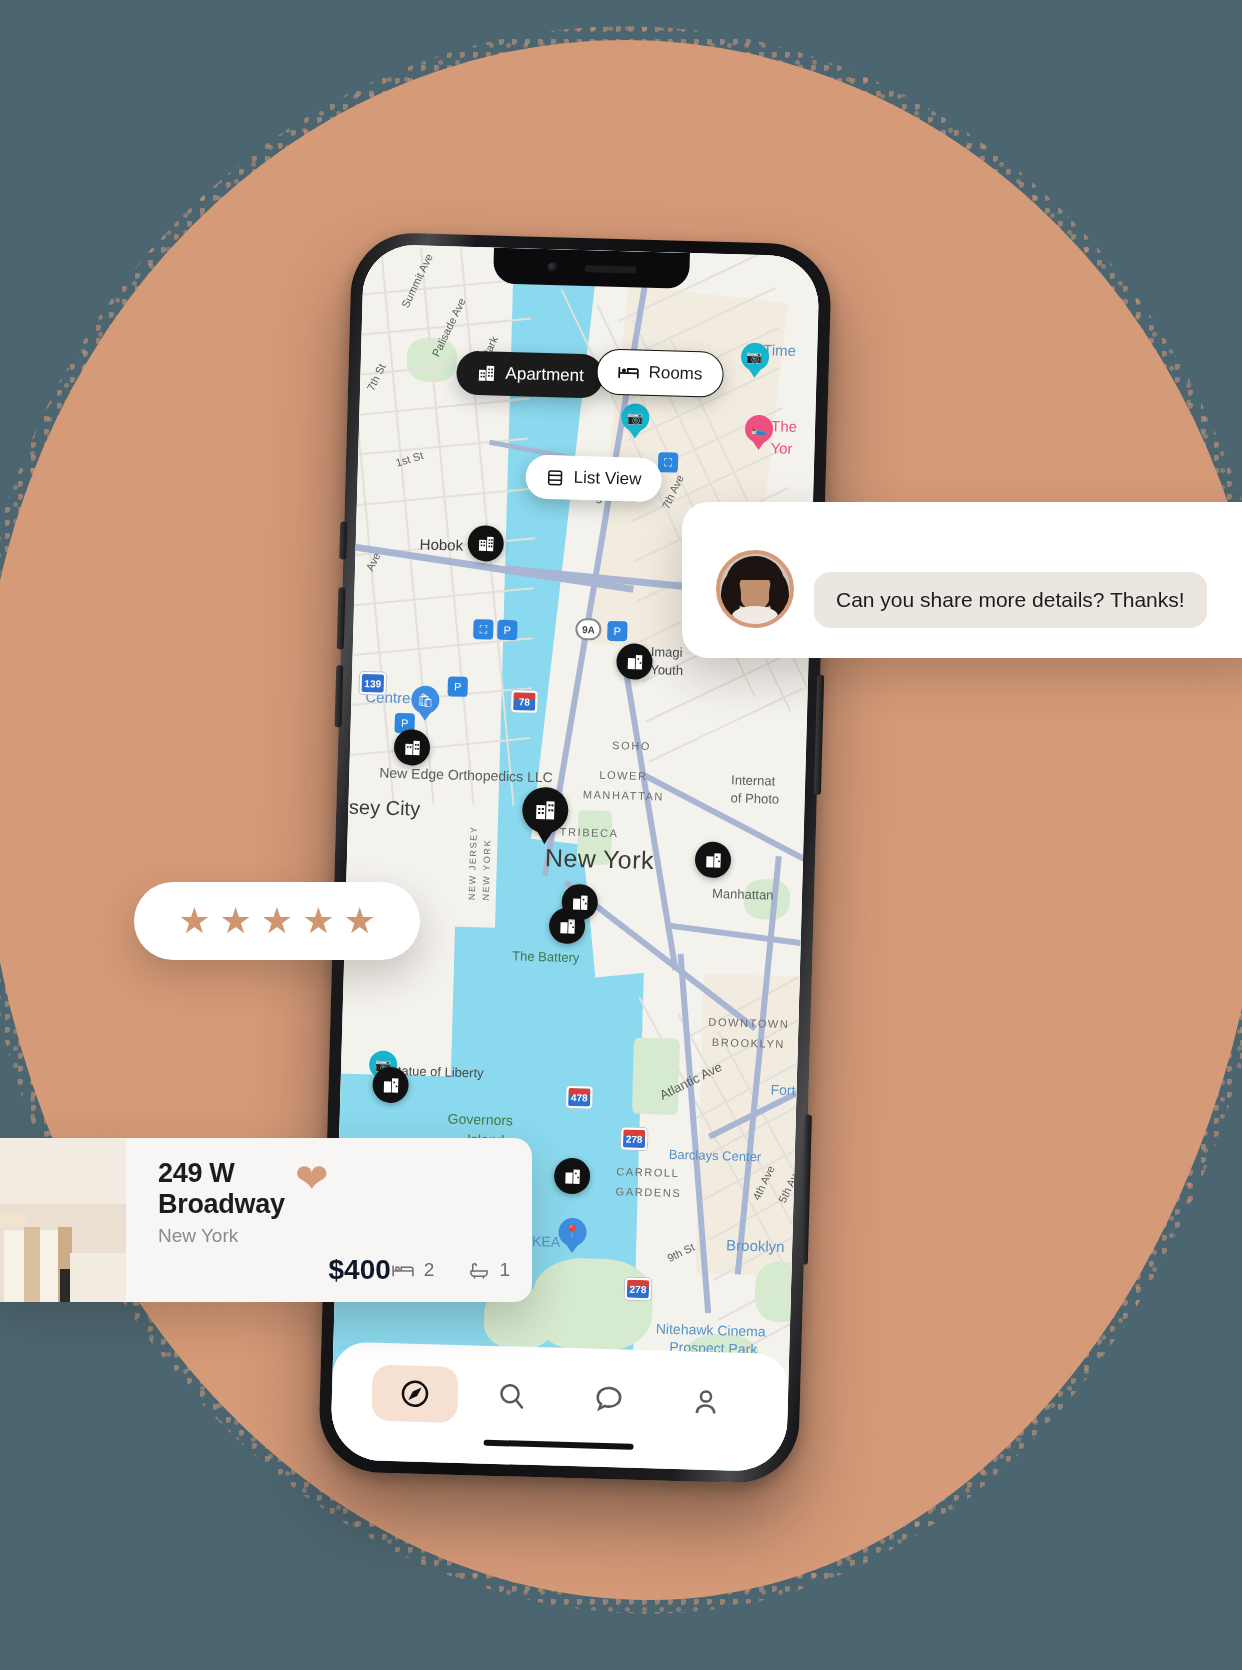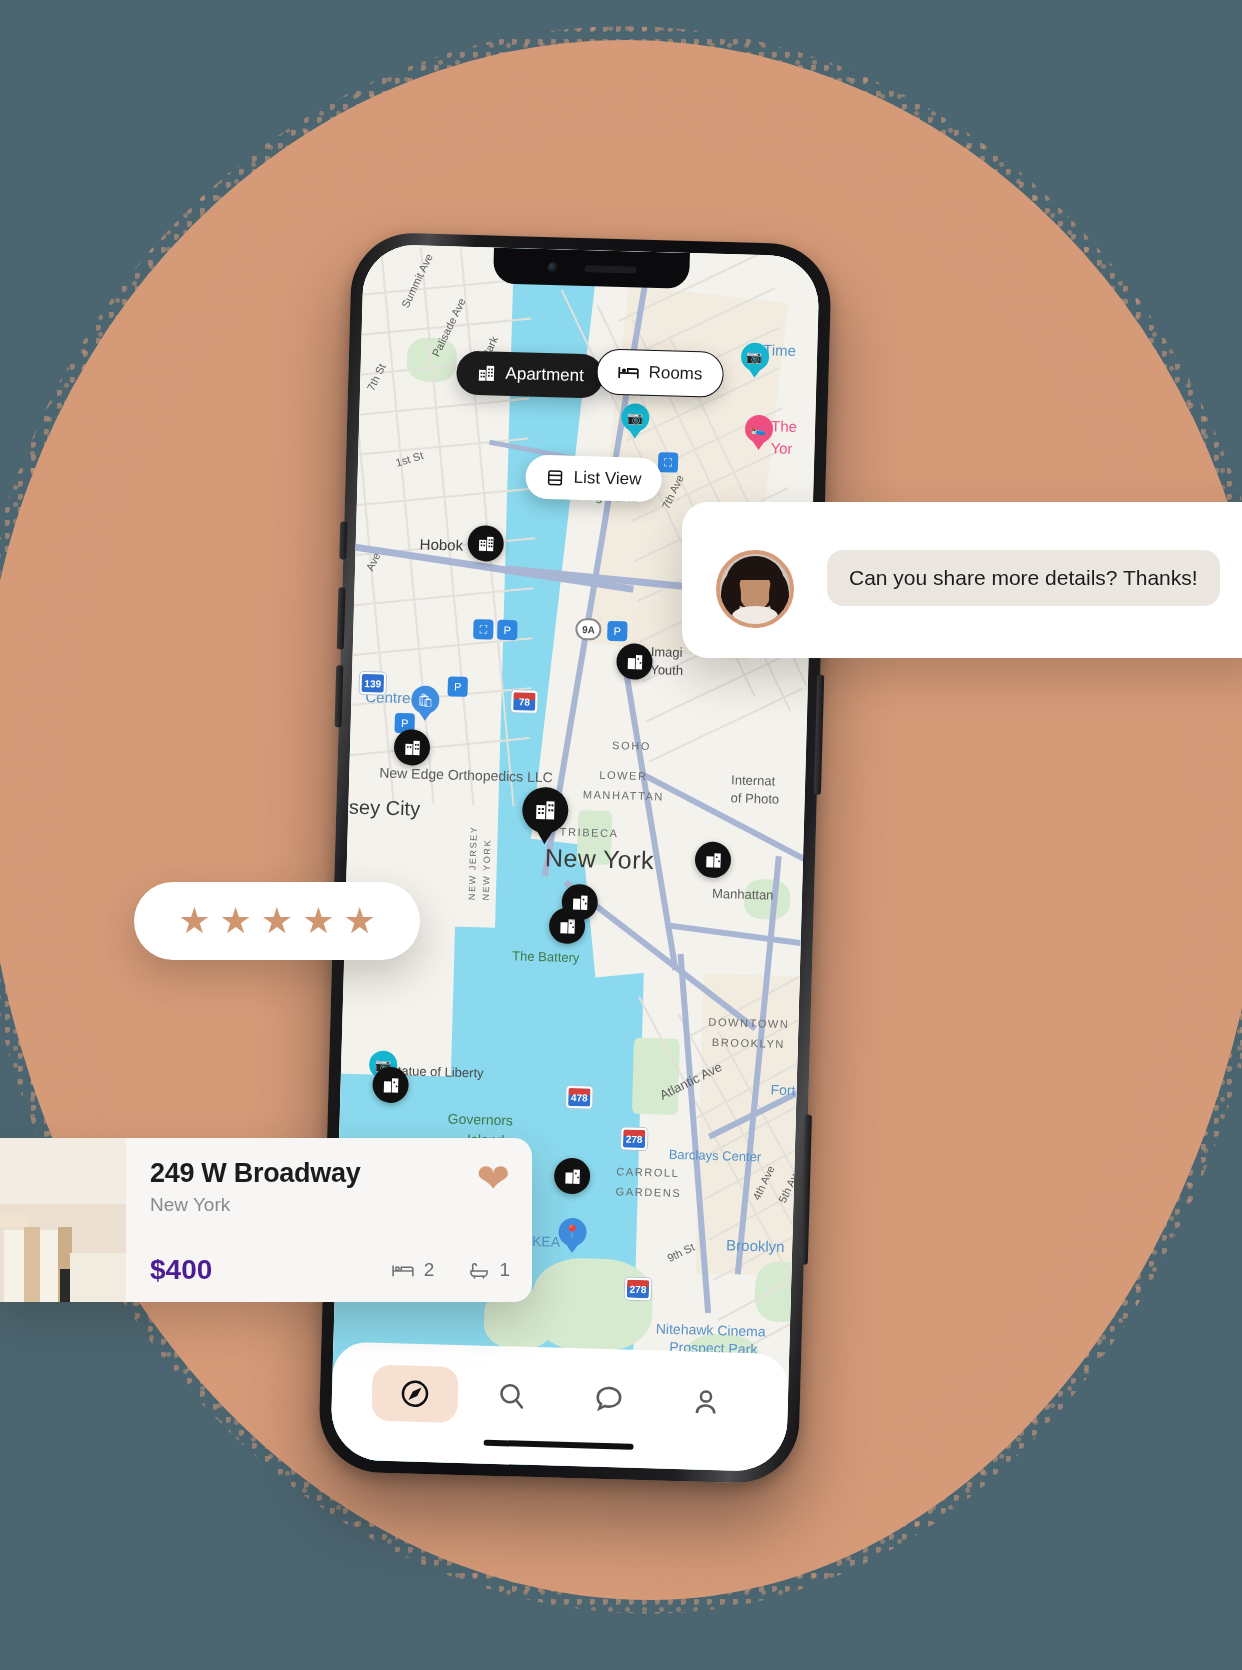--- a/index.html
+++ b/index.html
@@ -157,21 +157,21 @@
     position:absolute; left:682px; top:502px; width:580px;
     background:#fff; border-radius:26px 0 0 26px;
     box-shadow:0 18px 44px rgba(40,30,25,.22);
     padding:36px 34px 30px 34px; z-index:60;
   }
   .bubble{
     background:#ece6e0; color:#1c1c1c; border-radius:16px;
     padding:13px 22px; font-size:21px; line-height:1.45; display:inline-block;
   }
   #chat-row1{ display:flex; justify-content:flex-start; padding-left:108px; }
-  #chat-row2{ display:flex; align-items:flex-start; gap:33px; margin-top:12px; }
+  #chat-row2{ display:flex; align-items:flex-end; gap:20px; margin-top:12px; }
   #chat-avatar{
     width:78px;height:78px;border-radius:50%; flex:none;
     border:4px solid #d59a78; overflow:hidden; position:relative;
     background:#cfc6be;
   }
   #chat-avatar .hair{position:absolute;left:6px;top:2px;width:58px;height:52px;border-radius:50% 50% 42% 42%;background:#1d1411;}
   #chat-avatar .face{position:absolute;left:19px;top:17px;width:32px;height:40px;border-radius:46% 46% 52% 52%;background:#c08f6d;}
   #chat-avatar .hair2{position:absolute;left:1px;top:20px;width:20px;height:44px;border-radius:50%;background:#1d1411;}
   #chat-avatar .hair3{position:absolute;right:1px;top:20px;width:20px;height:44px;border-radius:50%;background:#1d1411;}
   #chat-avatar .body{position:absolute;left:12px;bottom:-2px;width:46px;height:20px;border-radius:50% 50% 0 0;background:#efeae4;}
@@ -196,25 +196,25 @@
     background:linear-gradient(160deg,#efe6da 0%,#e4d5c3 45%,#d9c6ae 100%);
   }
   #prop-thumb .ceil{position:absolute;left:0;top:0;width:100%;height:46%;background:#f3ece2;}
   #prop-thumb .wall{position:absolute;left:0;top:40%;width:100%;height:60%;background:#eadfd0;}
   #prop-thumb .win{position:absolute;left:8px;top:56%;width:54px;height:44%;background:#f7f2e8;}
   #prop-thumb .curtain{position:absolute;left:28px;top:54%;width:16px;height:46%;background:#d9bf9b;}
   #prop-thumb .curtain2{position:absolute;left:62px;top:54%;width:14px;height:46%;background:#cbae88;}
   #prop-thumb .lamp{position:absolute;left:2px;top:46%;width:30px;height:14px;border-radius:50% 50% 0 0;background:#f0e3d0;}
   #prop-thumb .bed{position:absolute;left:74px;bottom:0;width:56px;height:30%;background:#f2ebdf;}
   #prop-thumb .dark{position:absolute;left:64px;bottom:0;width:12px;height:20%;background:#2b2a28;}
-  #prop-body{ flex:1; padding:20px 22px 16px 24px; display:flex; flex-direction:column;justify-content:space-between; }
+  #prop-body{ flex:1; padding:20px 22px 16px 32px; display:flex; flex-direction:row;justify-content:space-between; }
   #prop-title{ font-size:27px; font-weight:bold; color:#1c1c1c; letter-spacing:-.3px; }
   #prop-sub{ font-size:19px; color:#8a8a8a; margin-top:5px; }
   #prop-bottom{ margin-top:auto; display:flex; align-items:center; }
-  #prop-price{ font-size:28px; font-weight:bold; color:#4c1d95; }
+  #prop-price{ font-size:28px; font-weight:bold; color:#0f172a; }
   #prop-specs{ margin-left:auto; display:flex; gap:34px; align-items:center;
     color:#6d6d6d; font-size:19px; }
   .spec{ display:flex; align-items:center; gap:9px; }
   #fav-heart{ color:#d59a78; font-size:40px; line-height:1; cursor:pointer; }
 </style>
 </head>
 <body>
 
 <div id="bg-blob"></div>
 

